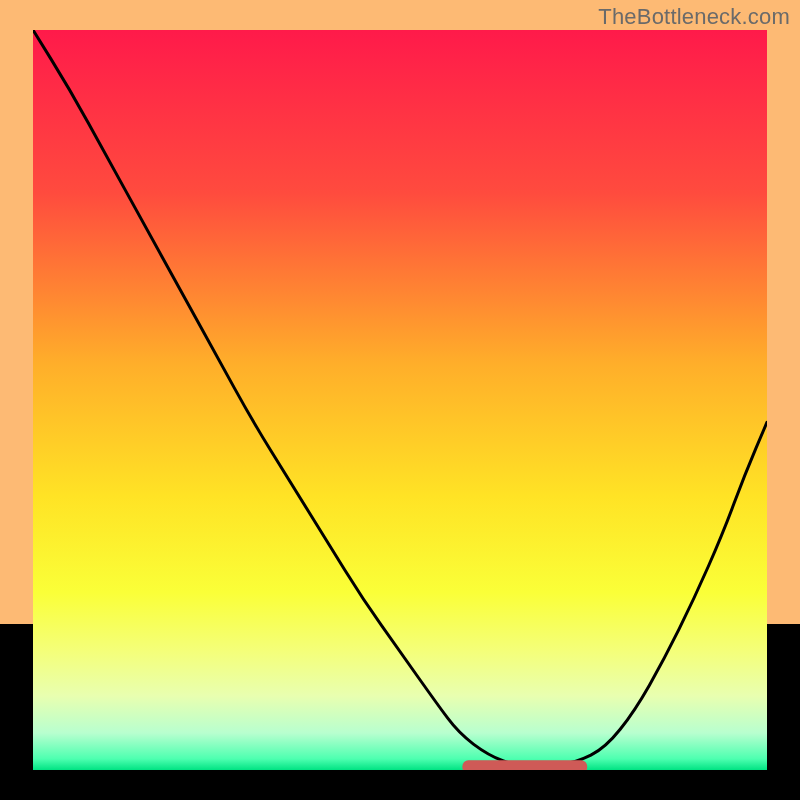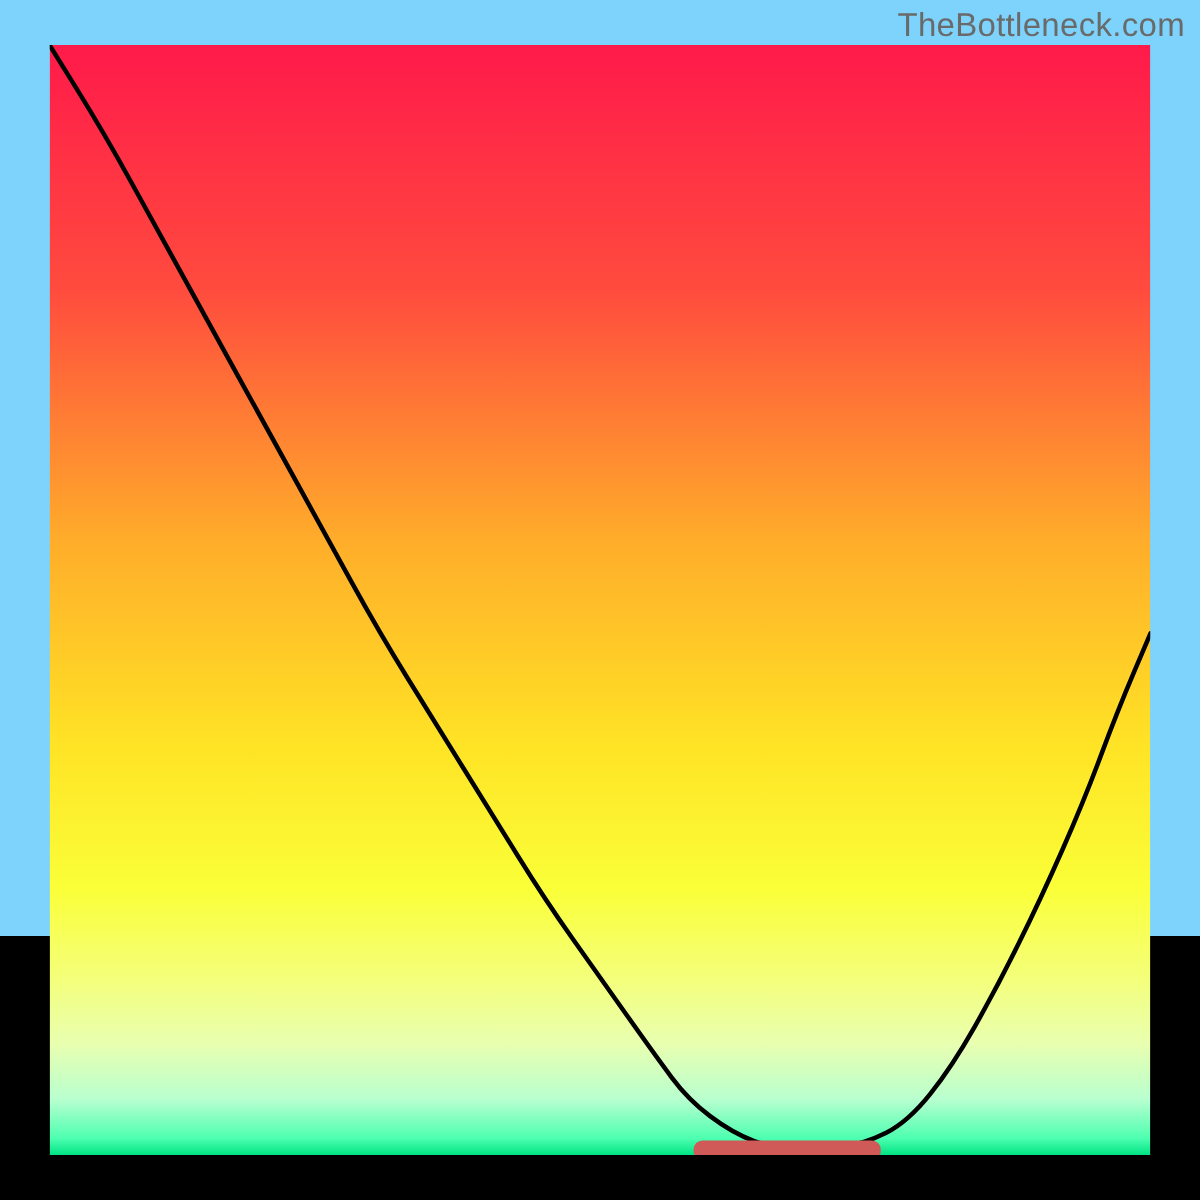--- a/index.html
+++ b/index.html
@@ -8,21 +8,21 @@
     width: 800px;
     height: 800px;
     background: #000;
     font-family: Arial, Helvetica, sans-serif;
     overflow: hidden;
   }
   .frame {
     position: relative;
     width: 800px;
     height: 624px;
-    background: #7dd3fc;
+    background: #fdba74;
   }
   .watermark {
     position: absolute;
     top: 4px;
     right: 10px;
     color: #6a6a6a;
     font-size: 22px;
     z-index: 10;
     letter-spacing: 0.2px;
   }

